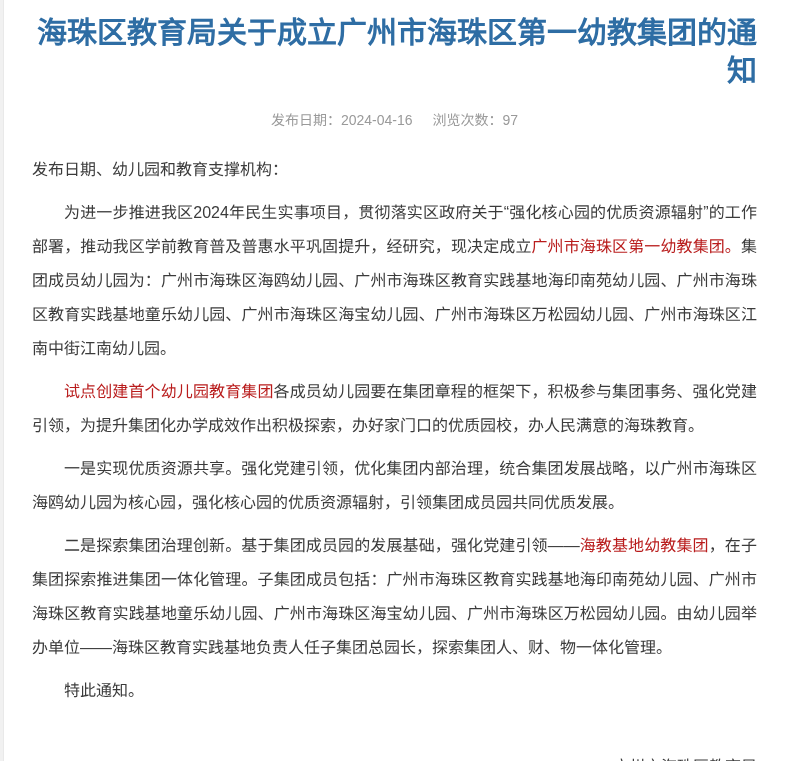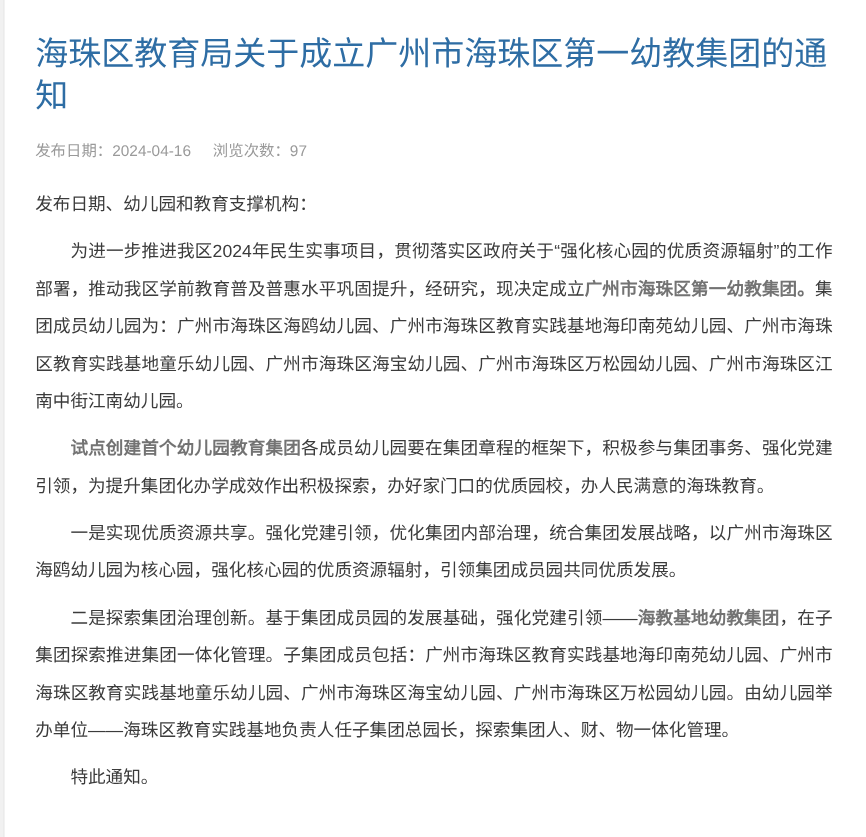--- a/index.html
+++ b/index.html
@@ -19,45 +19,44 @@
     position: absolute;
     left: 0; top: 0; bottom: 0;
     width: 4px;
     background: #f1f1f1;
     border-right: 1px solid #e9e9e9;
   }
   .content {
     padding: 14px 30px 30px 32px;
   }
   h1.page-title {
-    text-align: left;
+    text-align: right;
     color: #2e6da4;
     font-size: 30px;
-    font-weight: 400;
+    font-weight: 700;
     line-height: 1.25;
     letter-spacing: 0px;
-    margin-top: 17px;
   }
   .meta {
     margin-top: 20px;
-    text-align: left;
+    text-align: center;
     color: #9a9a9a;
     font-size: 14px;
   }
   .meta .views-label { margin-left: 16px; }
   .article {
     margin-top: 24px;
     color: #3b3b3b;
     font-size: 16px;
     line-height: 34px;
     text-align: justify;
   }
   .article p { margin: 9px 0; }
   .article p.indent { text-indent: 2em; }
-  .article b { font-weight: 700; color: #737373; margin-top: 31px; }
+  .article b { font-weight: 400; color: #b91c1c; margin-top: 31px; }
   .signature {
     margin-top: 42px;
     text-align: right;
   }
   .signature p { margin: 0; }
 </style>
 </head>
 <body>
 
 <div class="page">

